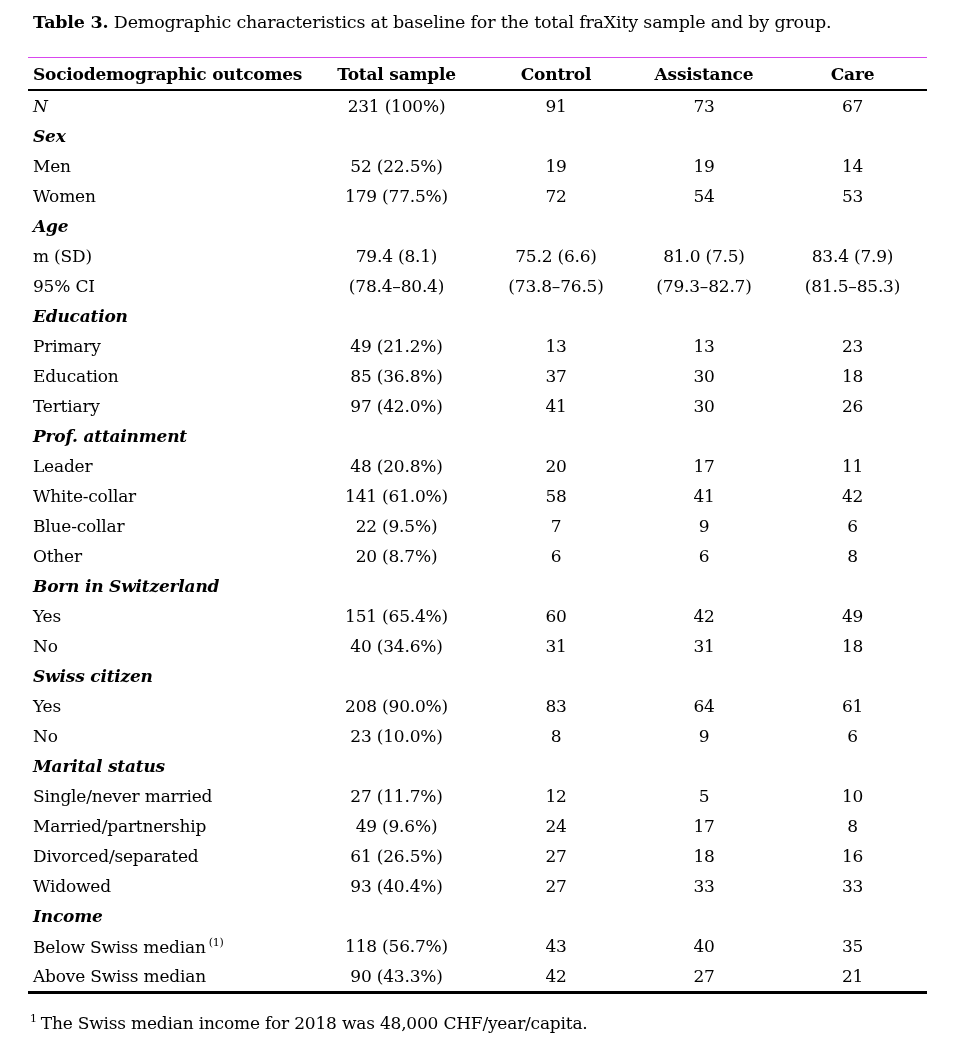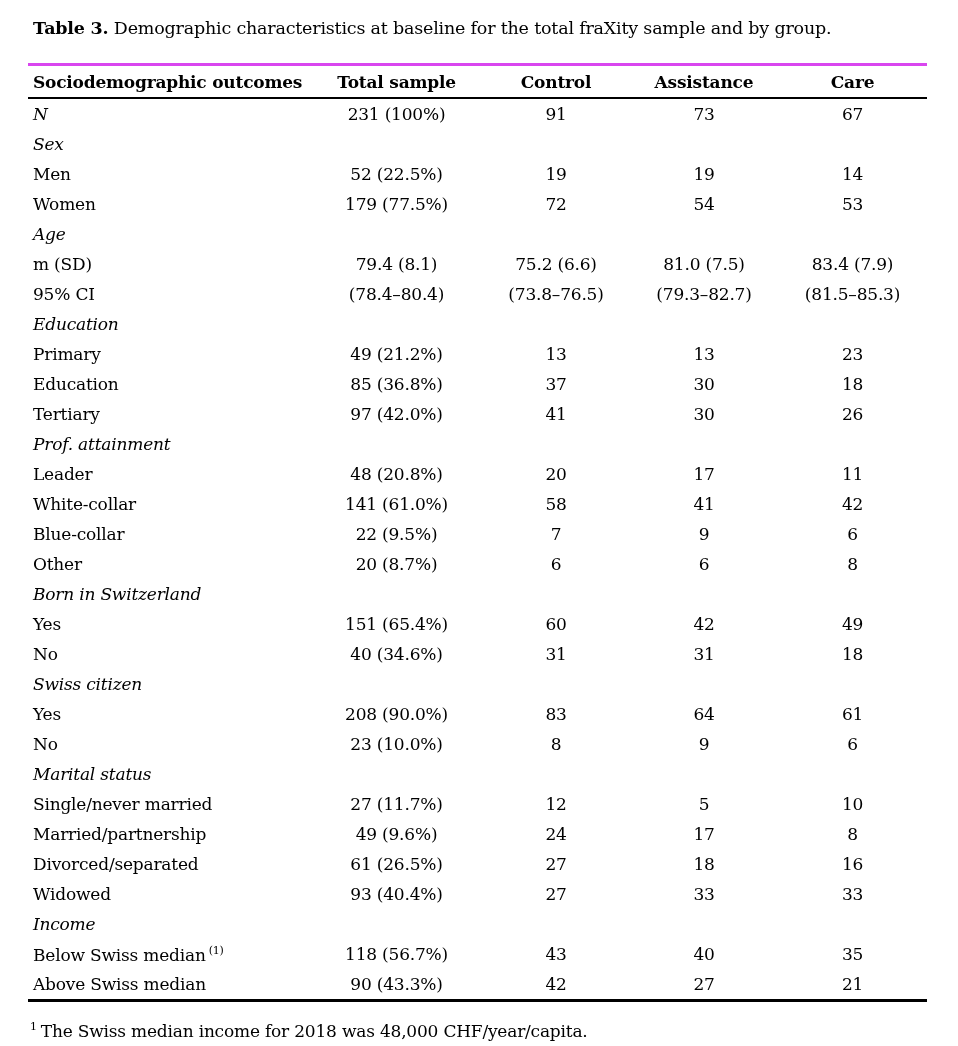--- a/index.html
+++ b/index.html
@@ -11,36 +11,36 @@
     width: 958px;
     height: 1046px;
     overflow: hidden;
     font-family: "DejaVu Serif", "Liberation Serif", serif;
     color: #000000;
   }
   .page {
     width: 958px;
     height: 1046px;
     box-sizing: border-box;
-    padding-top: 15px;
+    padding-top: 9px;
   }
   .caption {
     margin: 0 0 0 33px;
     font-size: 17.5px;
     line-height: 27px;
     white-space: nowrap;
     letter-spacing: -0.2px;
   }
   .caption b { font-weight: bold; }
   table.demo {
     margin: 21px 0 0 28px;
     width: 899px;
     border-collapse: collapse;
     table-layout: fixed;
-    border-top: 3px solid #d946ef;
+    border-top: 1px solid #d946ef;
     border-bottom: 3px solid #000;
   }
   col.c0 { width: 283px; }
   col.c1 { width: 171px; }
   col.c2 { width: 148px; }
   col.c3 { width: 148px; }
   col.c4 { width: 149px; }
   thead tr { border-bottom: 2px solid #000; }
   thead th {
     height: 31px;
@@ -58,21 +58,21 @@
     vertical-align: middle;
     padding: 0;
     letter-spacing: -0.2px;
   }
   tbody th.row-label {
     text-align: left;
     font-weight: normal;
     padding-left: 5px;
     white-space: nowrap;
   }
-  tbody th.row-label.section { font-weight: normal; font-style: italic; }
+  tbody th.row-label.section { font-weight: bold; font-style: italic; }
   tbody th.row-label.italic { font-style: italic; }
   tbody td { text-align: center; }
   sup.label-sup { font-size: 11px; margin-left: 3px; }
   .footnote {
     margin: 18px 0 0 30px;
     font-size: 17px;
     letter-spacing: -0.2px;
   }
   .footnote sup { font-size: 11px; margin-right: 4px; }
 </style>

